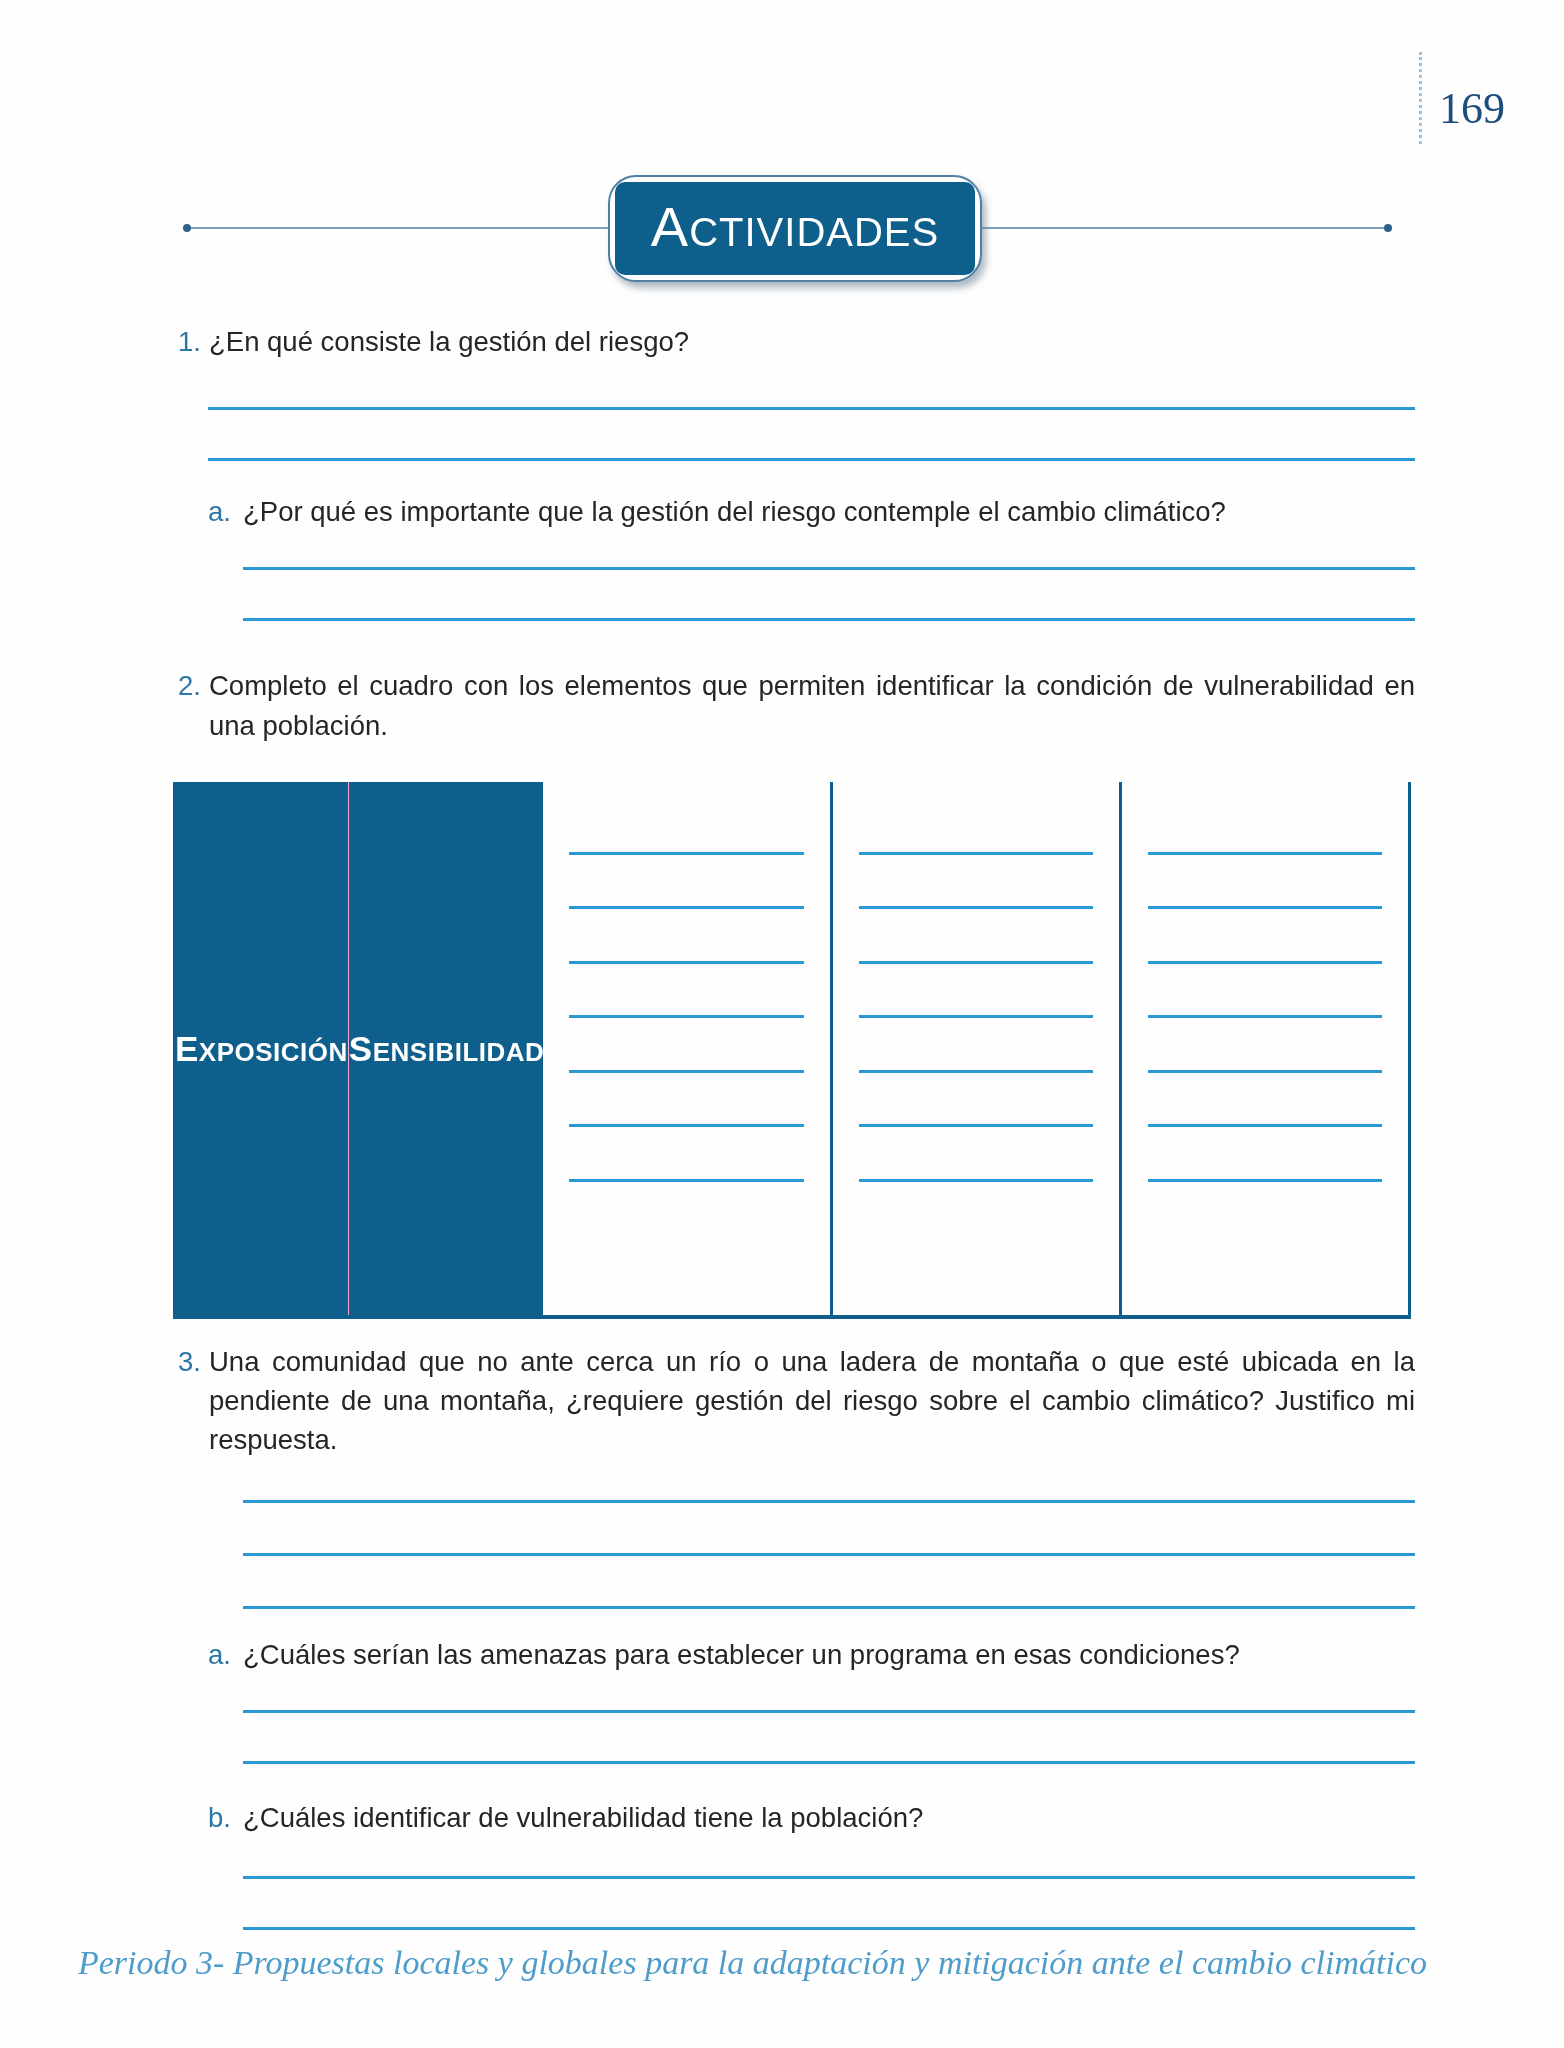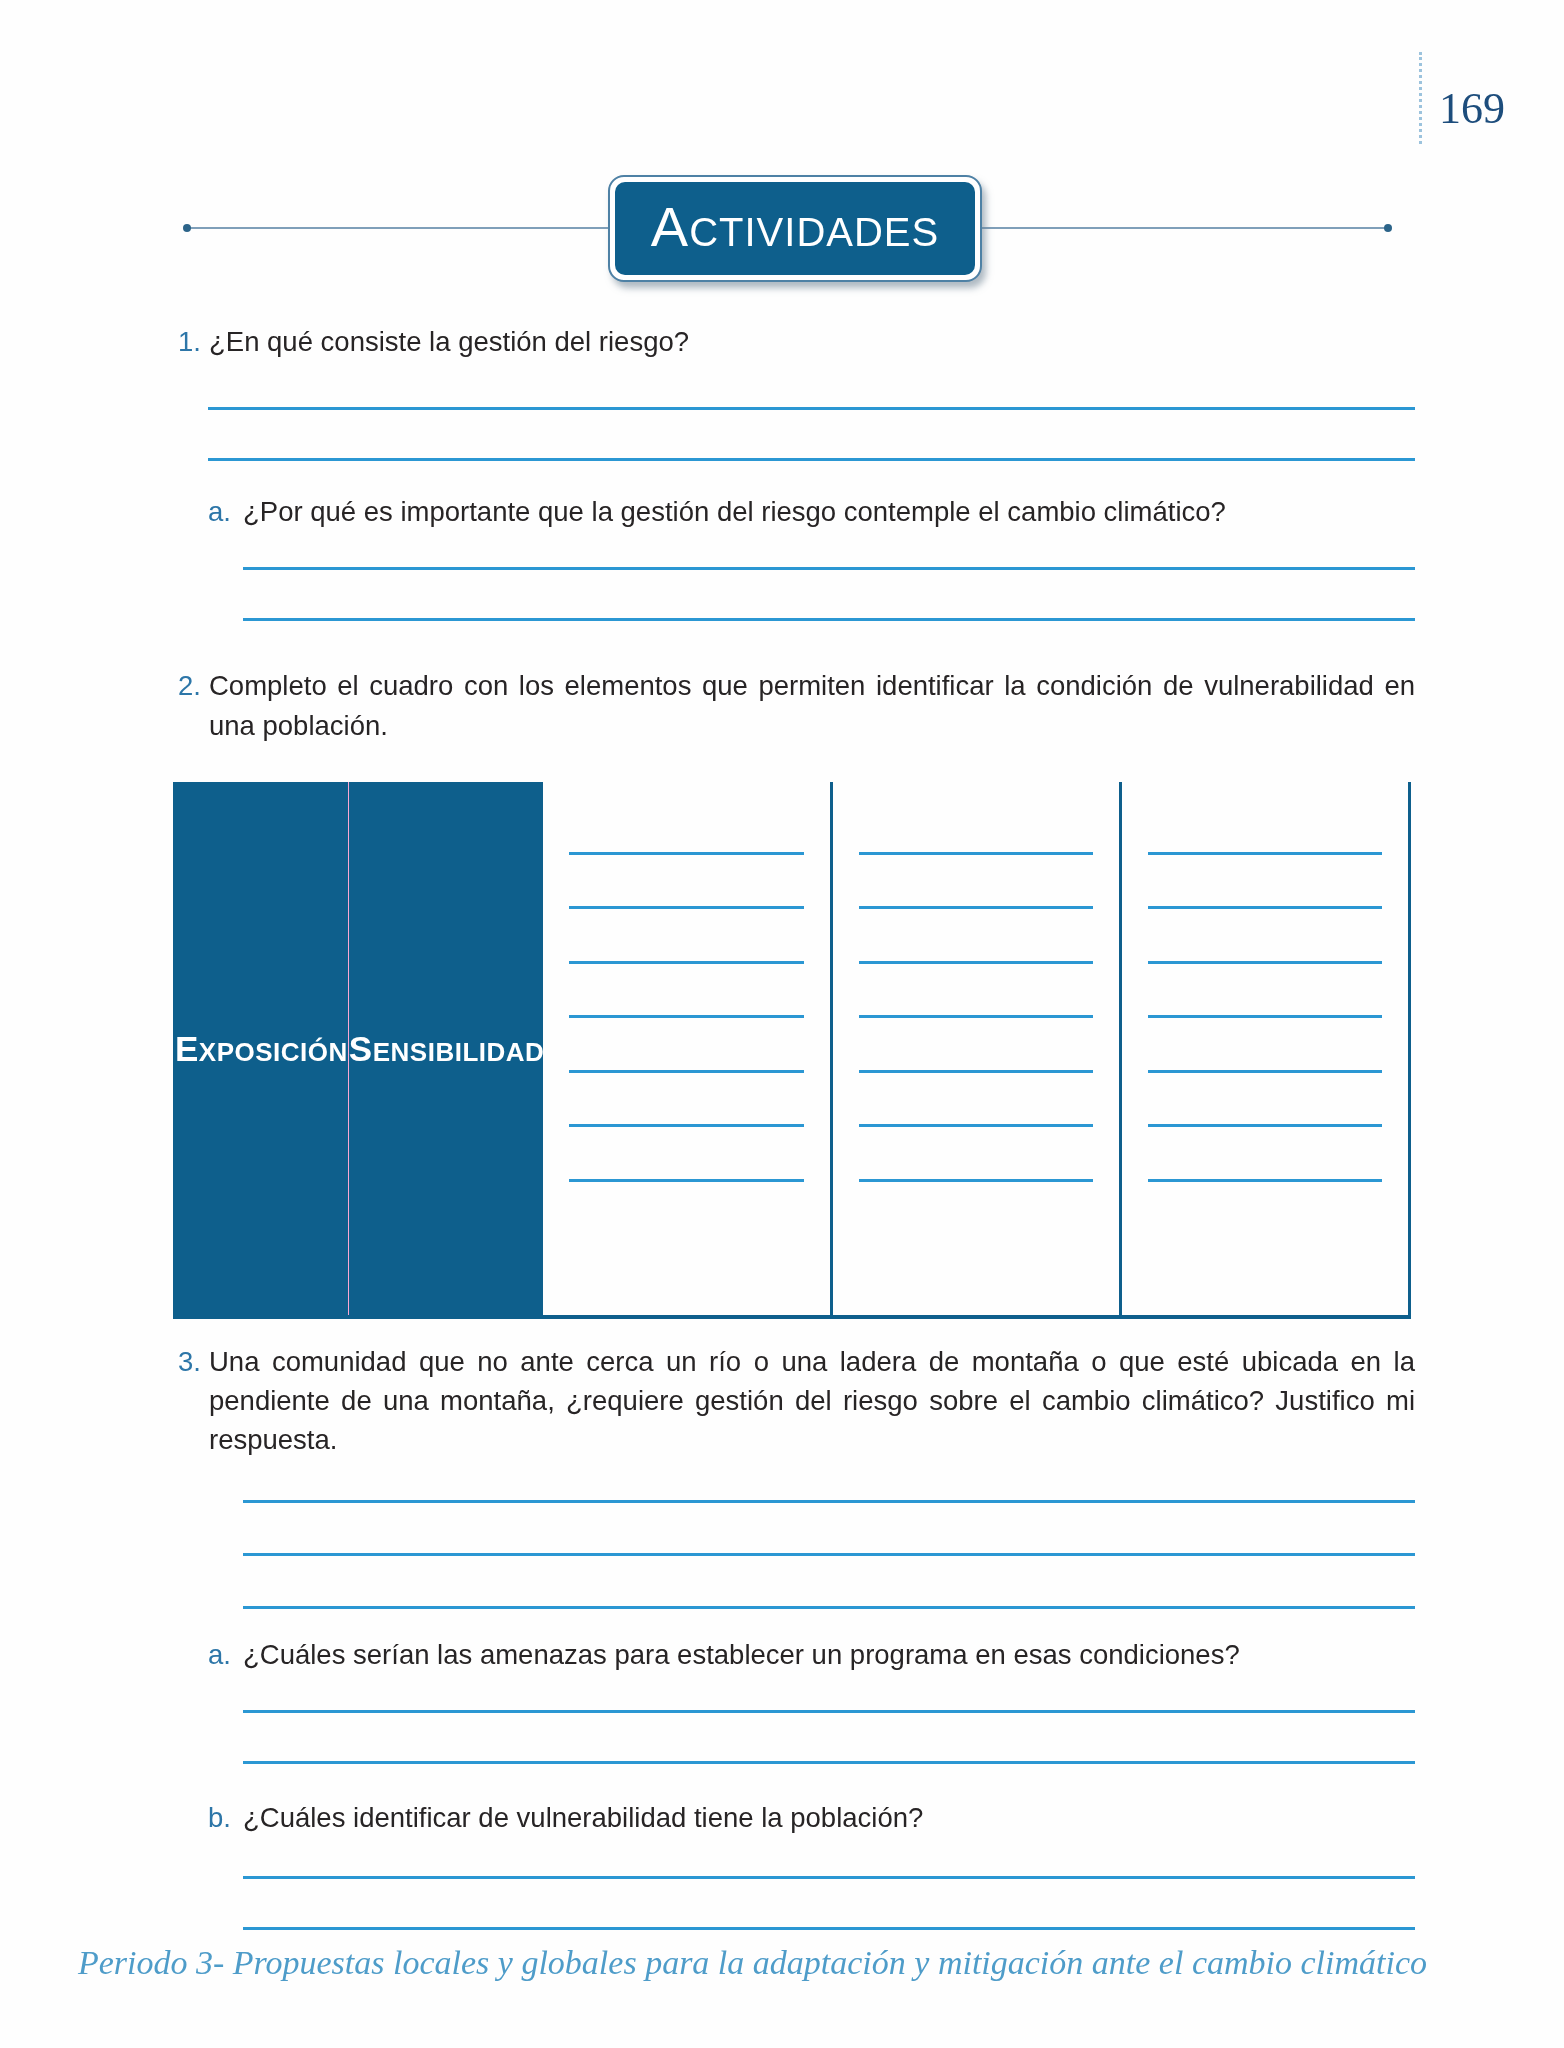--- a/index.html
+++ b/index.html
@@ -15,21 +15,21 @@
     font-family:"Liberation Serif","DejaVu Serif",serif;font-weight:400;
     font-size:44px;line-height:50px;color:#1d4d7c;margin-left:9px;}
   
   .banner-line{position:absolute;top:227px;left:185px;width:1205px;height:2px;
     background:#7f9fb9;}
   .banner-line::before,.banner-line::after{content:"";position:absolute;top:-3px;
     width:8px;height:8px;border-radius:50%;background:#2c6489;}
   .banner-line::before{left:-2px;}
   .banner-line::after{right:-2px;}
   .badge{position:absolute;left:608px;top:175px;width:374px;height:107px;
-    background:#ffffff;border:2px solid #4e81a5;border-radius:16px;
+    background:#ffffff;border:2px solid #4e81a5;border-radius:28px;
     box-shadow:4px 6px 7px rgba(110,130,145,.55);box-sizing:border-box;}
   .badge-inner{position:absolute;left:5px;top:5px;right:5px;bottom:5px;
     background:#0e5f8c;border-radius:10px;display:flex;align-items:center;
     justify-content:center;}
   .badge-title{color:#ffffff;text-transform:uppercase;font-size:40px;
     letter-spacing:1px;line-height:1;padding-bottom:4px;}
   .badge-title::first-letter{font-size:56px;}
   
   .q{position:absolute;display:flex;font-size:27.5px;line-height:40px;}
   .qnum{color:#2d76a8;flex:0 0 auto;white-space:pre;}

